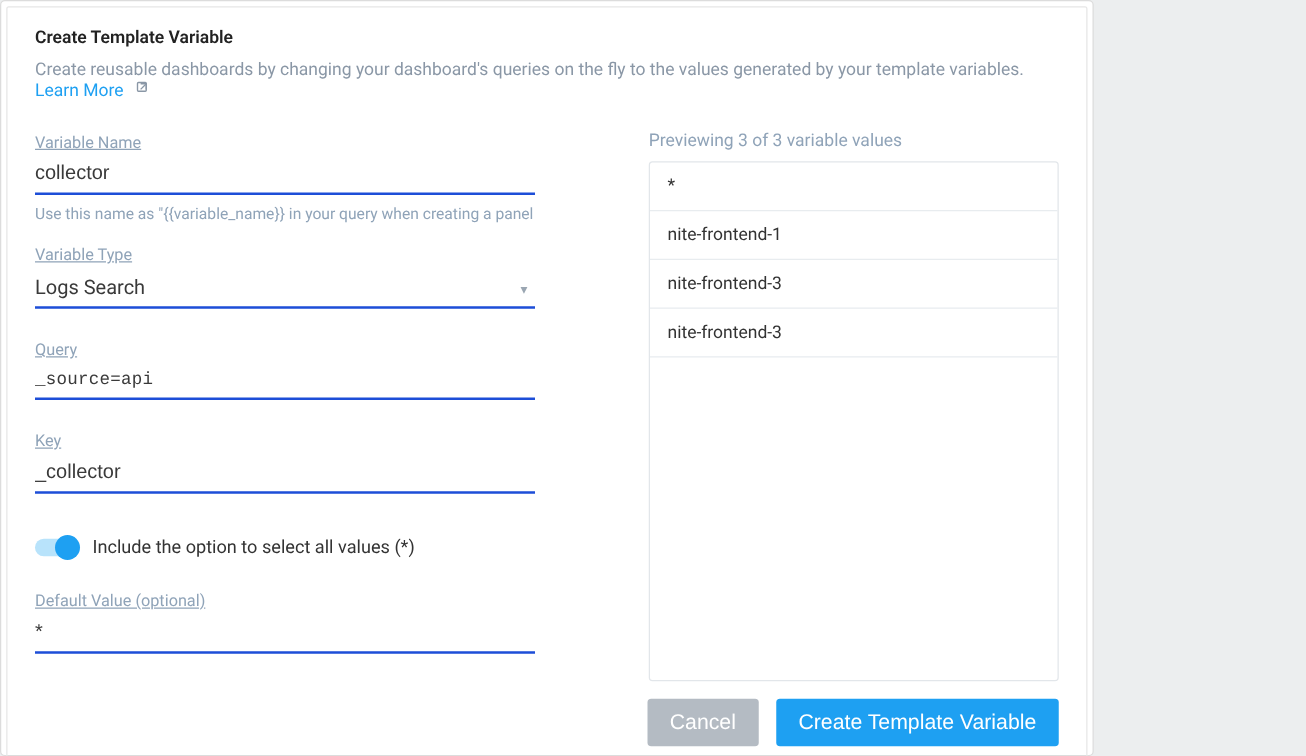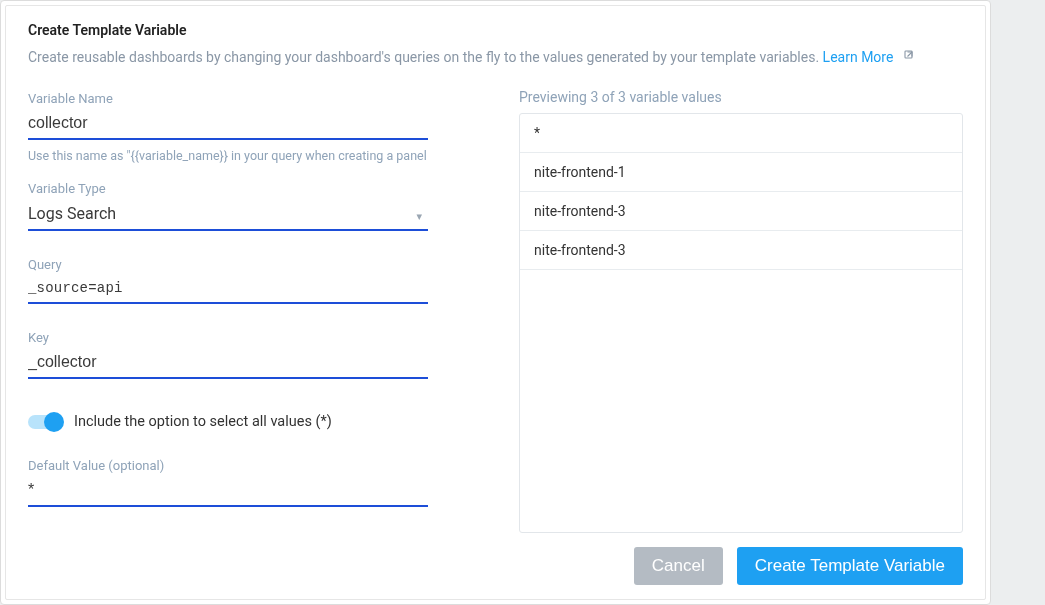--- a/index.html
+++ b/index.html
@@ -4,21 +4,21 @@
 <style>
   * { box-sizing: border-box; }
   html, body {
     margin: 0; padding: 0;
     font-family: -apple-system, BlinkMacSystemFont, "Segoe UI", Roboto, "Helvetica Neue", Arial, sans-serif;
     background: #eceeef;
     color: #333;
     font-size: 14px;
   }
   .window {
-    width: 991px;
+    width: 875px;
     height: 605px;
     background: #fff;
     border: 1px solid #dcdcdc;
     border-radius: 4px;
     margin: 0;
     display: flex;
     flex-direction: column;
     padding: 4px;
   }
   .inner {
@@ -65,20 +65,21 @@
     flex: 1;
     display: flex;
     flex-direction: column;
     margin-left: 11px;
   }
   .field-label {
     font-size: 13px;
     color: #8fa3b8;
     margin-top: 4px;
     margin-bottom: 4px;
+    text-decoration: underline;
   }
   .text-input, .select-input, .monospace-input {
     width: 100%;
     border: none;
     border-bottom: 2px solid #1d4ed8;
     padding: 4px 0 6px 0;
     font-size: 16px;
     color: #3a3a3a;
     background: transparent;
     outline: none;

